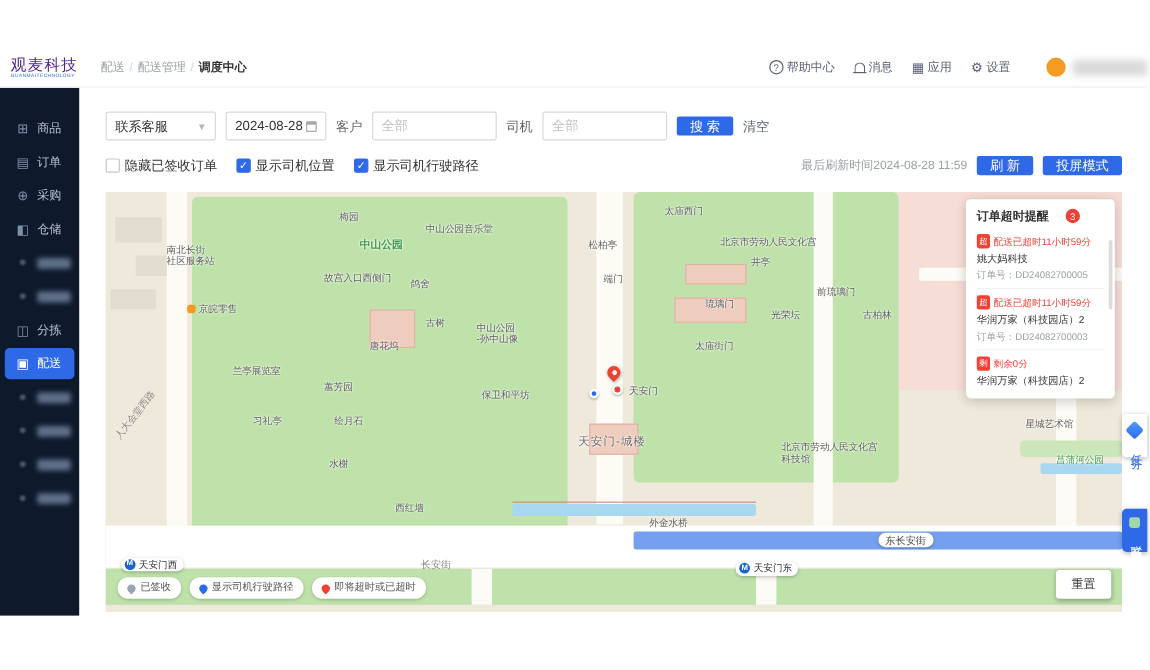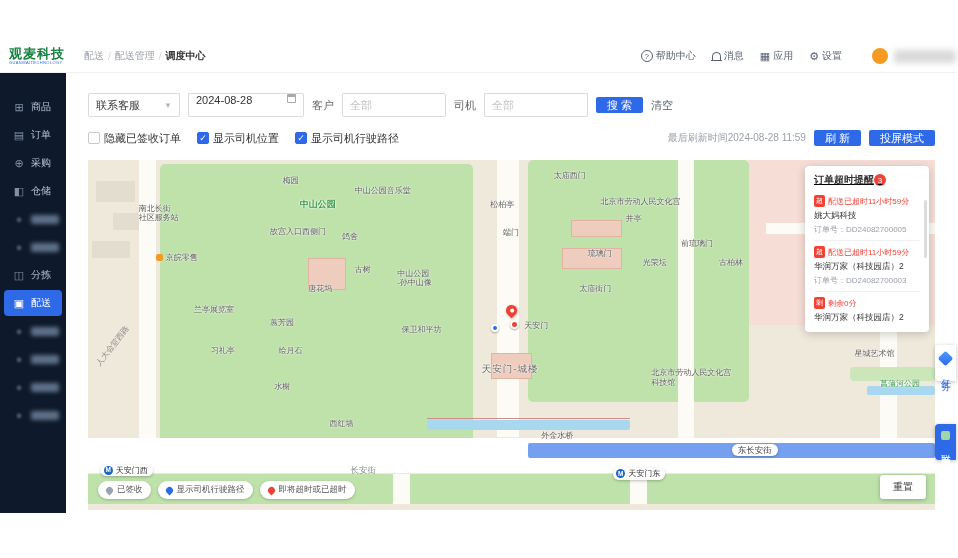--- a/index.html
+++ b/index.html
@@ -3,21 +3,21 @@
 <meta charset="utf-8">
 <style>
   * { margin:0; padding:0; box-sizing:border-box; }
   body { background:#fff; font-family:"Liberation Sans", sans-serif; }
   .screen { position:relative; width:958px; height:558px; background:#fff; overflow:hidden; }
 
   
   .topbar { position:absolute; left:0; top:40px; width:956px; height:33px; background:#fff;
             border-bottom:1px solid #f1f1f1; display:flex; align-items:center; z-index:30; }
   .logo-block { padding-left:9px; width:72px; line-height:1; cursor:pointer; }
-  .logo-name { color:#15803d; font-weight:bold; font-size:13px; letter-spacing:1px; }
+  .logo-name { color:#4c1d95; font-weight:normal; font-size:13px; letter-spacing:1px; }
   .logo-sub  { color:#2e6ae8; font-size:4px; letter-spacing:.4px; margin-top:1px; }
   .crumbs { display:flex; align-items:center; font-size:10px; color:#9aa0a8; margin-left:12px; }
   .crumb { cursor:pointer; }
   .crumb.last { color:#333; font-weight:bold; }
   .crumb-sep { margin:0 4px; color:#d4d4d4; }
   .topnav { margin-left:auto; display:flex; align-items:center; gap:16px; padding-right:26px; }
   .nav-item { display:flex; align-items:center; gap:3px; font-size:10px; color:#5a6270; cursor:pointer; }
   .ic { display:inline-flex; align-items:center; justify-content:center; color:#596275; }
   .ic-question { width:12px; height:12px; border:1px solid #596275; border-radius:50%; font-size:8px; }
   .ic-question::before { content:"?"; }
@@ -45,22 +45,22 @@
               font-size:12px; letter-spacing:1px; }
 
   
   .content { position:absolute; left:66px; top:73px; width:869px; height:440px; background:#fff; }
 
   .filter-row { position:absolute; left:22px; top:20px; display:flex; align-items:center; gap:8px;
                 font-size:11px; color:#666; }
   .select-box { width:92px; height:24px; border:1px solid #d9d9d9; border-radius:2px; display:flex;
                 align-items:center; justify-content:space-between; padding:0 7px; color:#333; cursor:pointer; background:#fff; }
   .caret { color:#b5b5b5; font-size:8px; }
-  .date-box { width:116px; height:24px; border:1px solid #d9d9d9; border-radius:2px; display:flex;
-              justify-content:space-between; padding:0 7px; color:#333; cursor:pointer; background:#fff; }
+  .date-box { width:84px; height:24px; border:1px solid #d9d9d9; border-radius:2px; display:flex;
+              align-items:center; justify-content:space-between; padding:0 7px; color:#333; cursor:pointer; background:#fff; }
   .cal-ic { width:9px; height:9px; border:1px solid #a9a9a9; border-top:3px solid #a9a9a9; border-radius:1px; }
   .fl-label { color:#666; }
   .input-box { width:104px; height:24px; border:1px solid #d9d9d9; border-radius:2px; padding:0 7px;
                font-size:11px; color:#333; outline:none; font-family:"Liberation Sans",sans-serif; }
   .input-box::placeholder { color:#c3c3c3; }
   .btn-primary { height:16px; padding:0 11px; background:#2e6ae8; color:#fff; border:none; border-radius:2px;
                  font-size:11px; cursor:pointer; font-family:"Liberation Sans",sans-serif; }
   .btn-text { background:none; border:none; color:#5a6270; font-size:11px; cursor:pointer; }
 
   .toolbar-row { position:absolute; left:22px; top:57px; width:847px; display:flex; align-items:center;
@@ -121,21 +121,21 @@
                  display:flex; align-items:center; gap:4px; box-shadow:0 1px 3px rgba(0,0,0,.22); }
   .legend-pin { width:7px; height:7px; border-radius:50% 50% 50% 0; transform:rotate(-45deg); }
 
   .reset-btn { position:absolute; right:9px; bottom:11px; background:#fff; border:none; border-radius:3px;
                padding:5px 13px; font-size:10px; color:#333; box-shadow:0 1px 4px rgba(0,0,0,.28);
                cursor:pointer; z-index:8; font-family:"Liberation Sans",sans-serif; }
 
   
   .op-panel { position:absolute; top:6px; right:6px; width:124px; background:#fff; border-radius:4px;
               box-shadow:0 2px 10px rgba(0,0,0,.2); padding:7px 9px 3px 9px; z-index:10; }
-  .op-title-row { display:flex; align-items:center; gap:0; margin-bottom:3px;text-decoration:underline; }
+  .op-title-row { display:flex; align-items:center; gap:14px; margin-bottom:3px; }
   .op-title { font-size:10px; font-weight:bold; color:#333; }
   .op-badge { min-width:12px; height:12px; border-radius:50%; background:#f04134; color:#fff; font-size:8px;
               display:inline-flex; align-items:center; justify-content:center; }
   .op-item { border-bottom:1px solid #f2f2f2; padding:5px 0 5px 0; cursor:pointer; }
   .op-item:last-child { border-bottom:none; }
   .op-line1 { display:flex; align-items:center; gap:3px; }
   .op-tag { background:#f04134; color:#fff; font-size:7px; padding:1px 2px; border-radius:2px; flex:0 0 auto; }
   .op-status { color:#f04134; font-size:8px; white-space:nowrap; }
   .op-customer { font-size:8.5px; color:#333; margin-top:3px; }
   .op-order { font-size:8px; color:#9aa0a8; margin-top:2px; }

